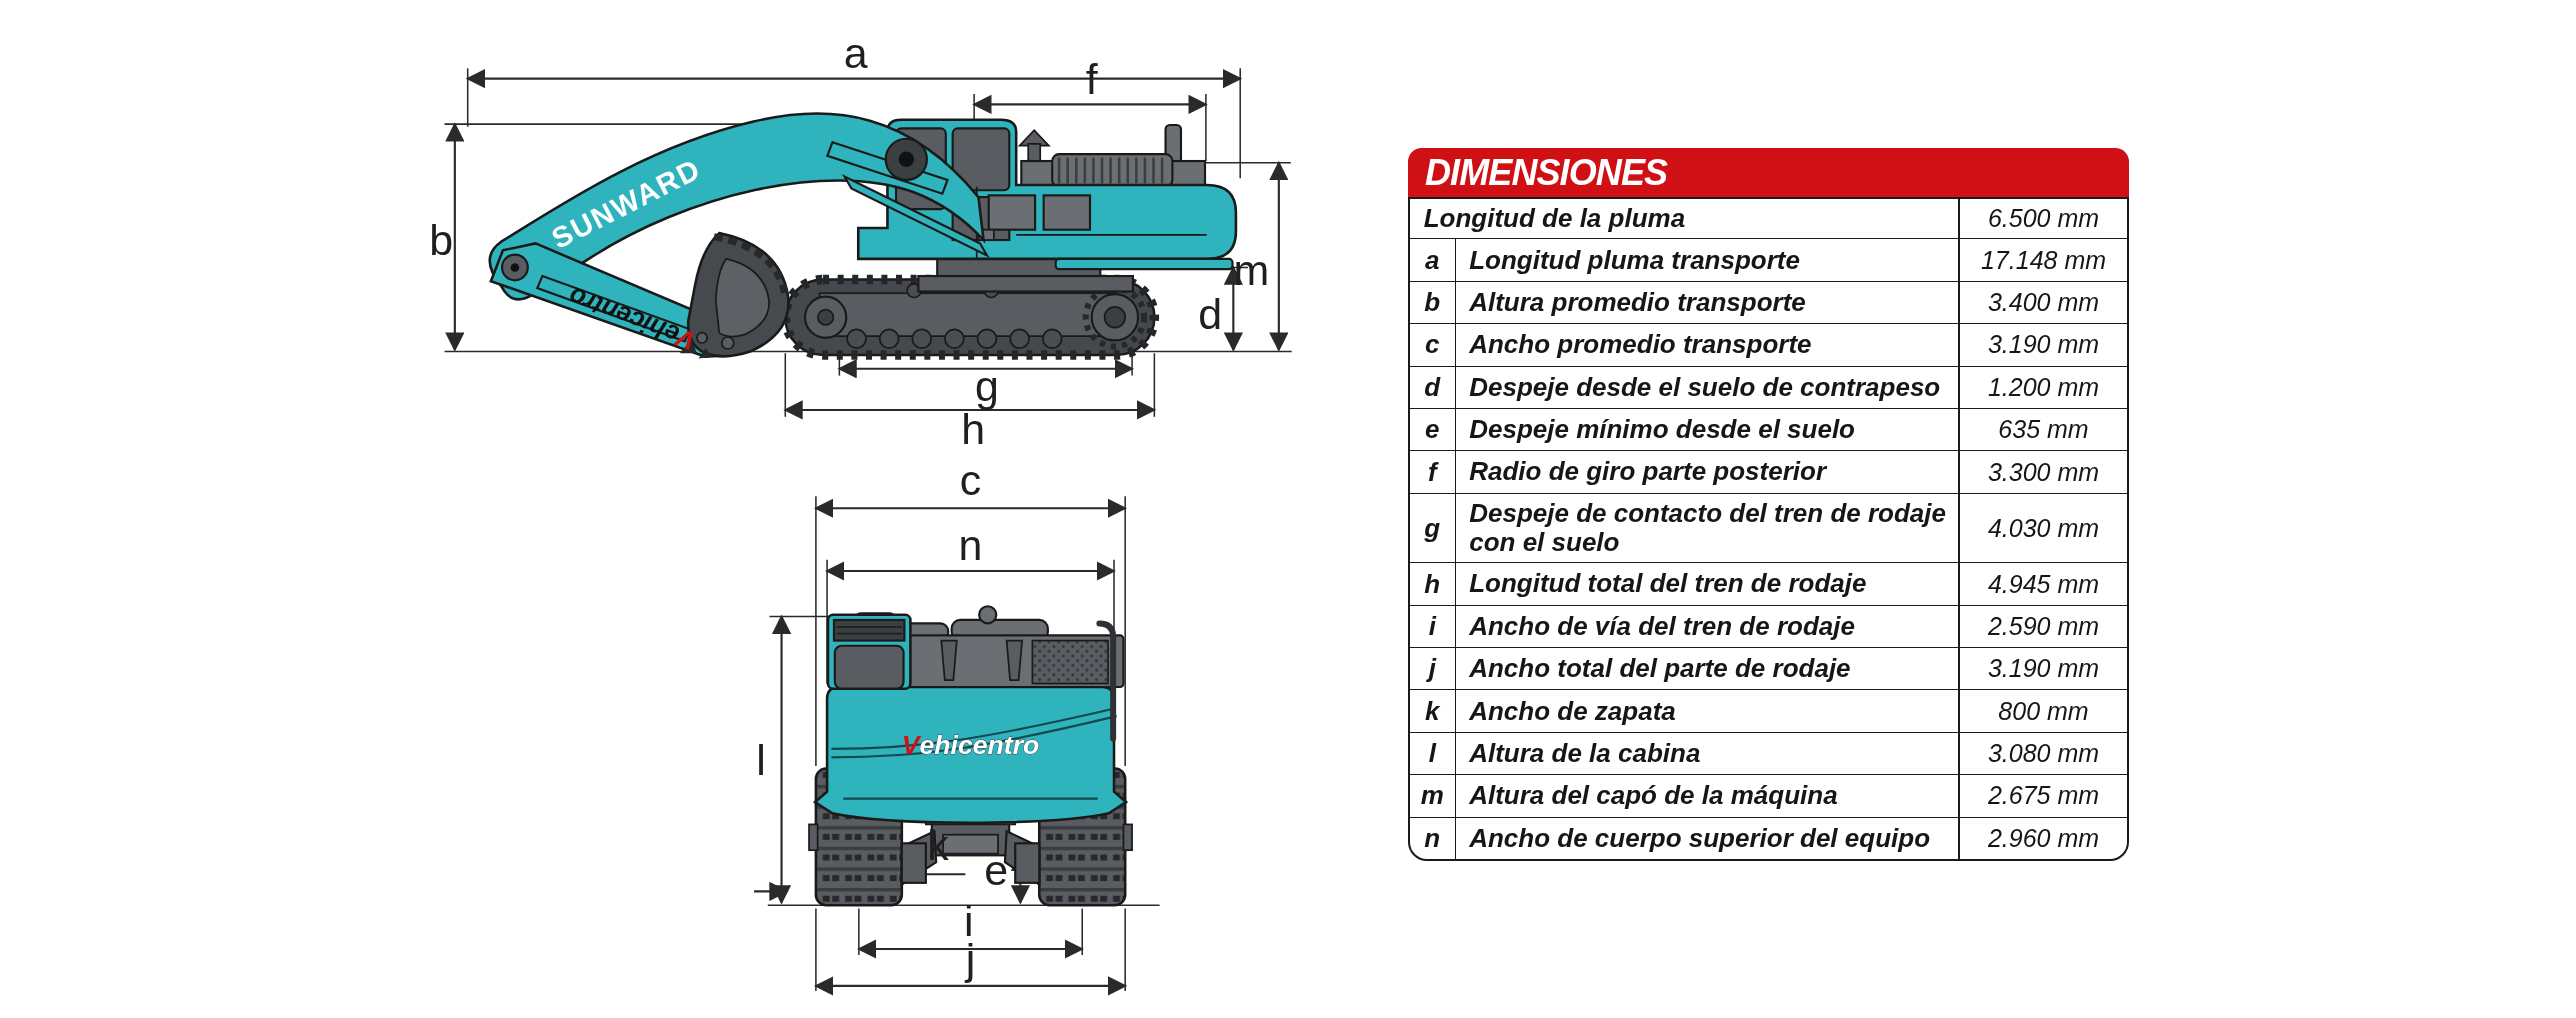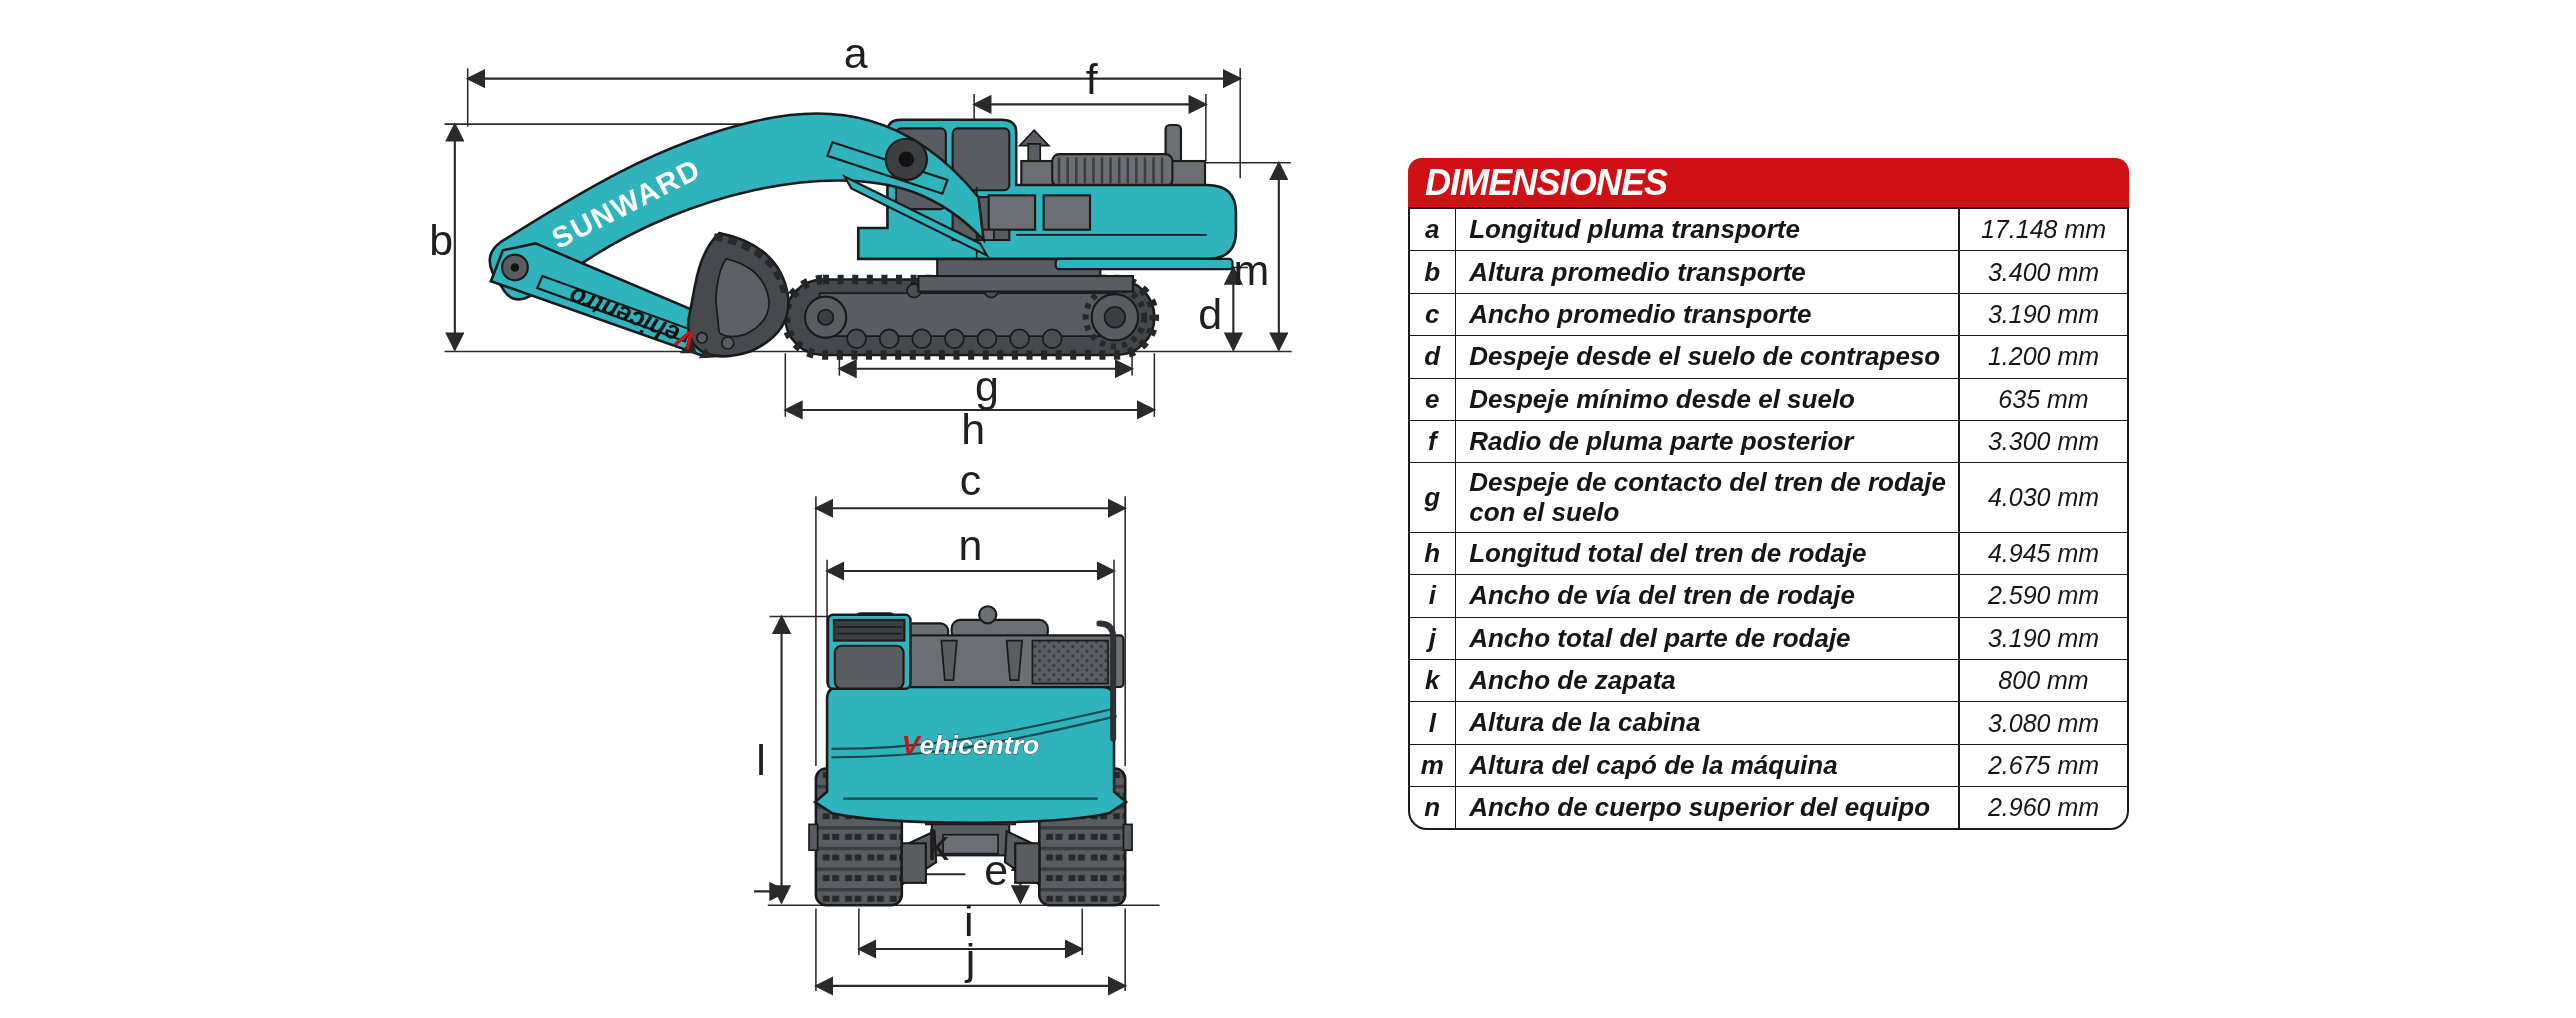--- a/index.html
+++ b/index.html
@@ -21,21 +21,21 @@
   .f-g1 { fill:var(--gray1,#595c60); }
   .f-g2 { fill:var(--gray2,#6b6e72); }
   .f-g3 { fill:var(--gray3,#3c3f42); }
 
   .boom-logo-text { font-size:34px; font-weight:bold; fill:#ffffff; letter-spacing:2px; }
   .arm-logo-text { font-size:30px; font-weight:bold; font-style:italic; fill:#111; }
   .front-logo-text { font-size:31px; font-weight:bold; font-style:italic; fill:#ffffff; paint-order:stroke; stroke:#44474a; stroke-width:1px; }
   .logo-v { fill:var(--red,#cf1116); stroke:none; }
 
   
-  .dim-table { position:absolute; left:1408px; top:158px; width:721px; }
+  .dim-table { position:absolute; left:1408px; top:148px; width:721px; }
   .dim-header {
     height:49px; background:var(--red,#cf1116); color:#fff;
     border-radius:13.7px 13.7px 0 0; display:flex; align-items:center;
     padding-left:17px; font-size:36px; font-weight:bold; font-style:italic;
     letter-spacing:-0.9px;
   }
   .tbl-wrap {
     border:2.6px solid #1a1a1a; border-radius:0 0 19px 19px;
     overflow:hidden; background:#fff;
   }
@@ -288,20 +288,24 @@
       <text class="dim-letter" x="280" y="604" text-anchor="middle">j</text>
     </g>
   </svg>
 
   <div class="dim-table">
     <div class="dim-header">DIMENSIONES</div>
     <div class="tbl-wrap">
       <table class="dims">
         <tbody>
             <tr>
+              <td class="label-cell" colspan="2">Longitud de la pluma</td>
+              <td class="value-cell">6.500 mm</td>
+            </tr>
+            <tr>
               <td class="letter-cell">a</td>
               <td class="label-cell">Longitud pluma transporte</td>
               <td class="value-cell">17.148 mm</td>
             </tr>
             <tr>
               <td class="letter-cell">b</td>
               <td class="label-cell">Altura promedio transporte</td>
               <td class="value-cell">3.400 mm</td>
             </tr>
             <tr>
@@ -314,21 +318,21 @@
               <td class="label-cell">Despeje desde el suelo de contrapeso</td>
               <td class="value-cell">1.200 mm</td>
             </tr>
             <tr>
               <td class="letter-cell">e</td>
               <td class="label-cell">Despeje mínimo desde el suelo</td>
               <td class="value-cell">635 mm</td>
             </tr>
             <tr>
               <td class="letter-cell">f</td>
-              <td class="label-cell">Radio de pluma parte posterior</td>
+              <td class="label-cell">Radio de giro parte posterior</td>
               <td class="value-cell">3.300 mm</td>
             </tr>
             <tr>
               <td class="letter-cell">g</td>
               <td class="label-cell">Despeje de contacto del tren de rodaje con el suelo</td>
               <td class="value-cell">4.030 mm</td>
             </tr>
             <tr>
               <td class="letter-cell">h</td>
               <td class="label-cell">Longitud total del tren de rodaje</td>

